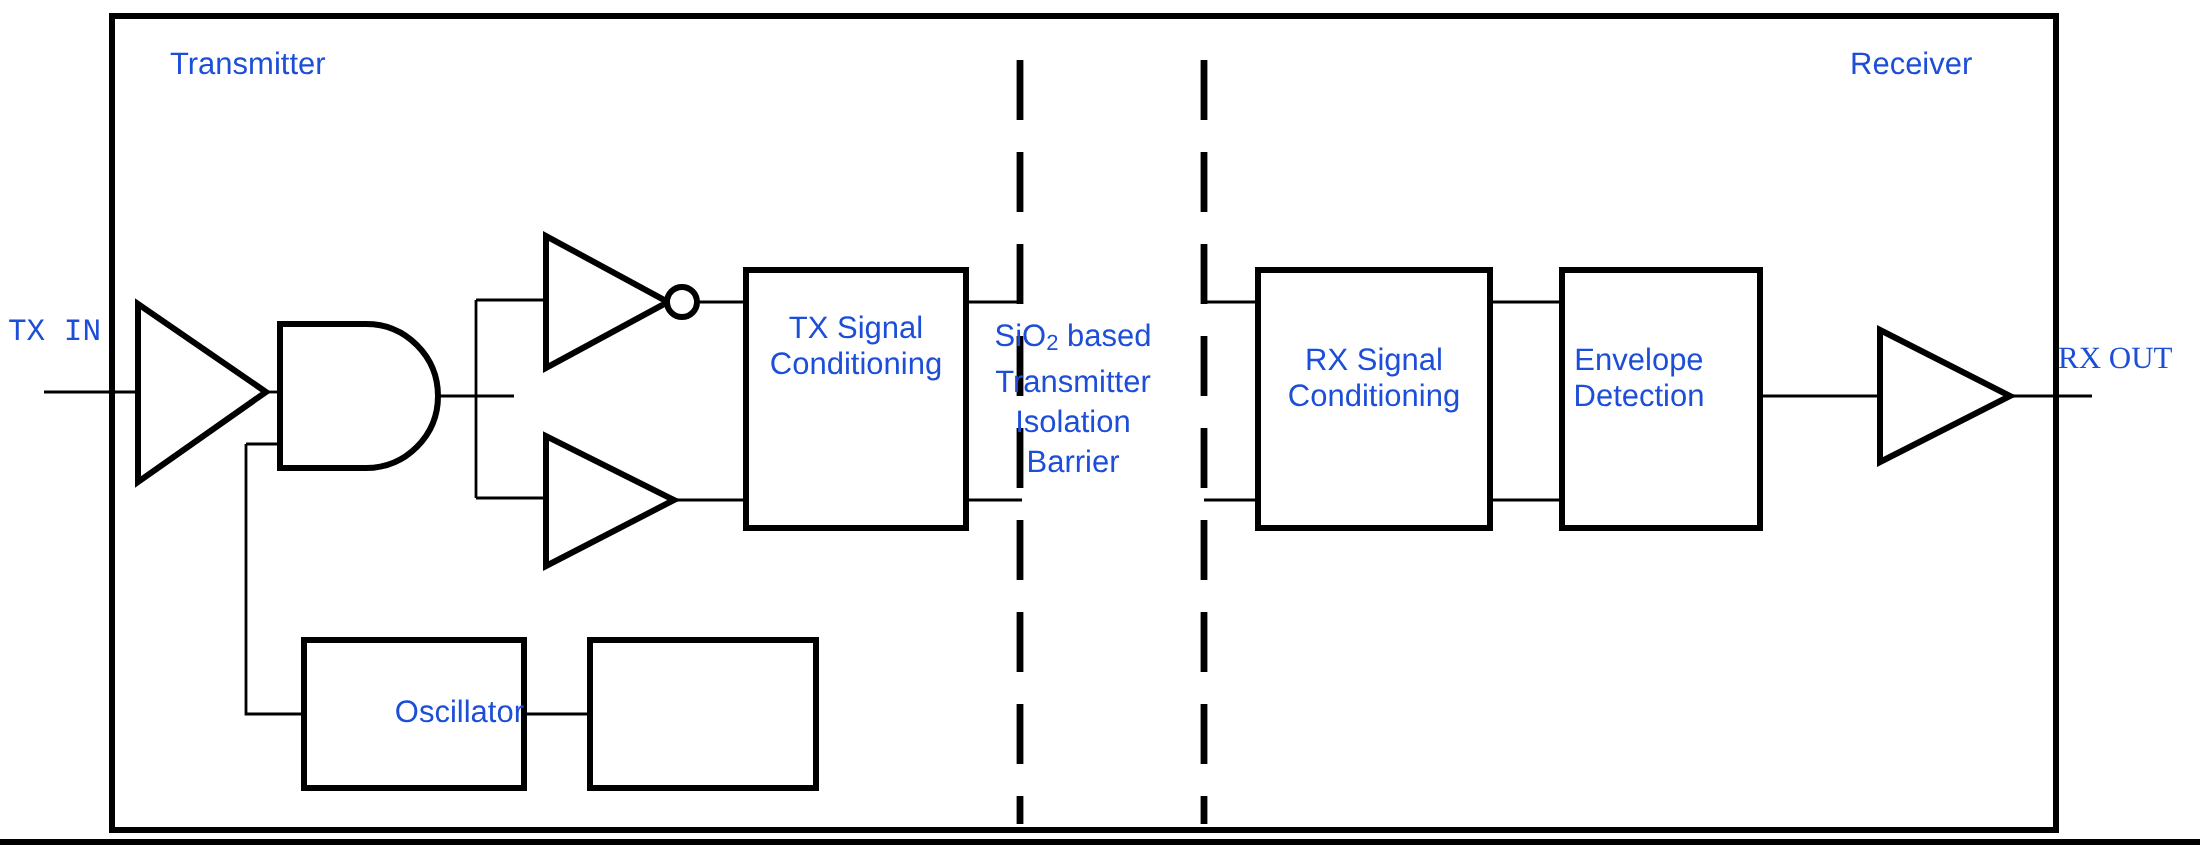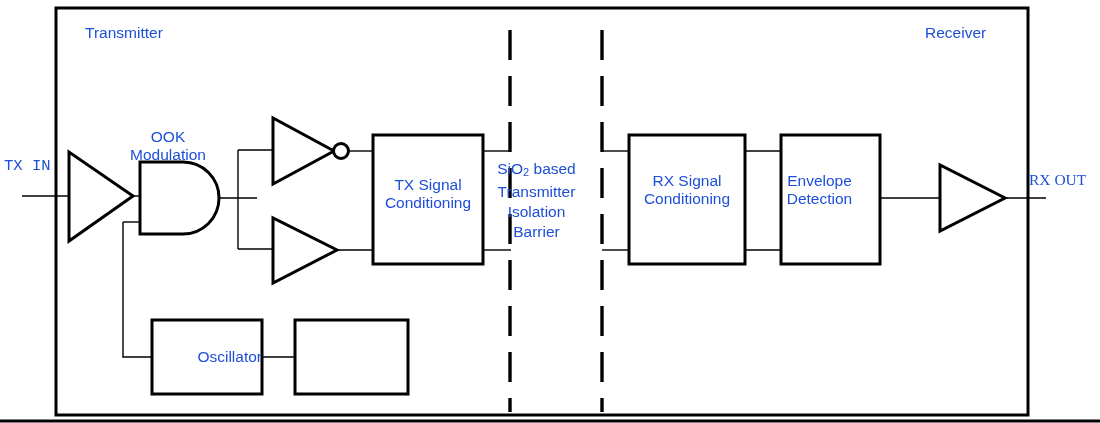--- a/index.html
+++ b/index.html
@@ -83,26 +83,22 @@
   </svg>
 
   <div class="lbl" style="left:85px;top:24px;">Transmitter</div>
 
   <div class="lbl" style="left:925px;top:24px;">Receiver</div>
 
   <div class="lbl" style="left:4px;top:157px;font-family:Liberation Mono, monospace;">TX IN</div>
 
   <div class="lbl" style="left:1029px;top:171px;font-family:Liberation Serif, serif;">RX OUT</div>
 
-  <div class="lbl ctr" style="left:108px;top:128px;width:120px;">
-    <span>OOK</span><br>
-    <span>Modulation</span>
-  </div>
 
-  <div class="lbl ctr" style="left:373px;top:176px;width:110px;">
+  <div class="lbl ctr" style="left:373px;top:156px;width:110px;">
     <span>TX Signal</span><br>
     <span>Conditioning</span>
   </div>
 
   <div class="lbl ctr" style="left:485px;top:159px;width:103px;line-height:20px;">
     <span>SiO</span><sub>2</sub><span> based</span><br>
     <span>Transmitter</span><br>
     <span>Isolation</span><br>
     <span>Barrier</span>
   </div>

